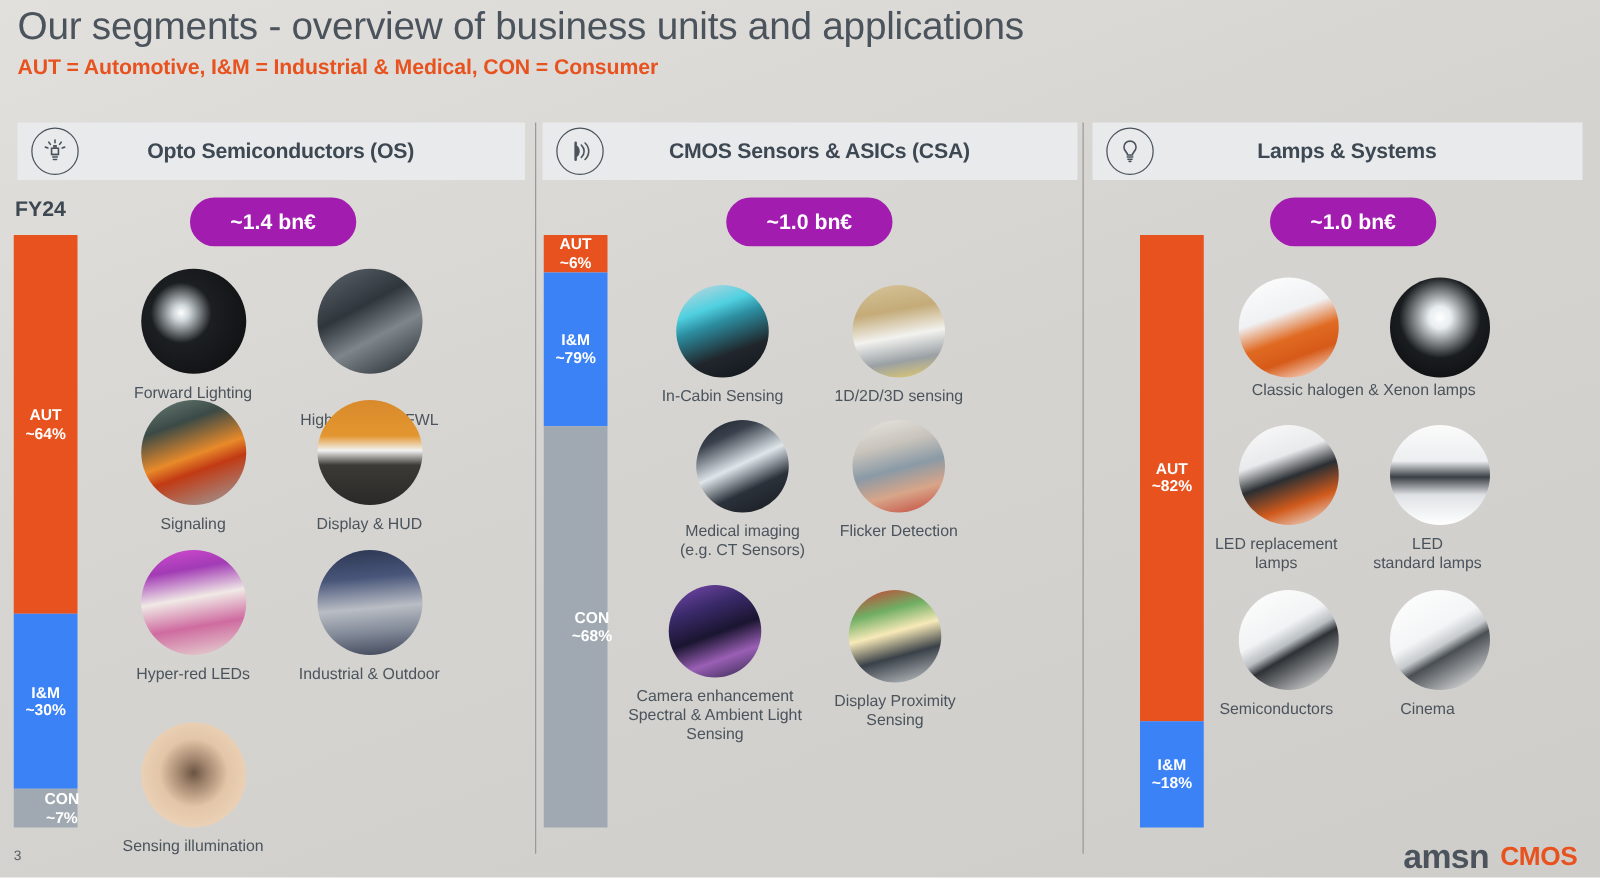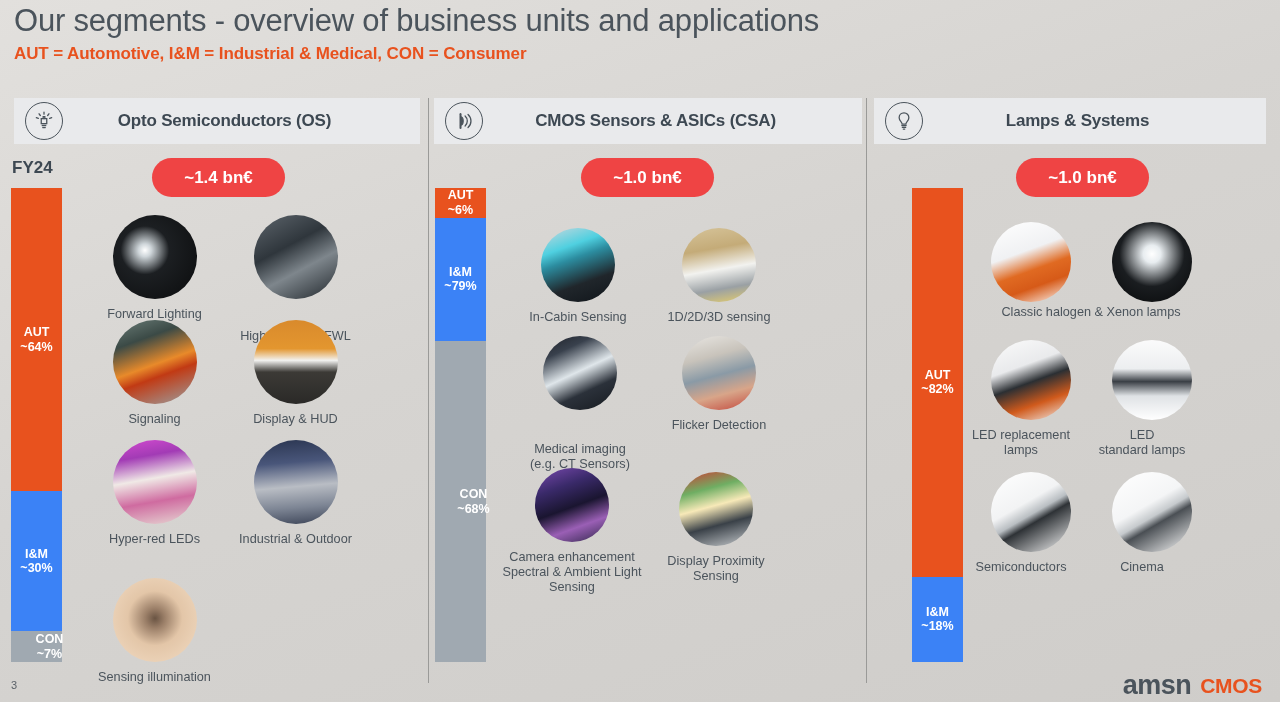--- a/index.html
+++ b/index.html
@@ -55,21 +55,21 @@
 
   
   #fy24 {
     position: absolute; left: 12px; top: 158px;
     font-size: 17px; font-weight: bold; color: #3d4852;
   }
 
   
   .pill {
     position: absolute; height: 39px; border-radius: 20px;
-    background: #ef4444; color: #fff;
+    background: #a21caf; color: #fff;
     font-size: 17px; font-weight: bold;
     display: flex; align-items: center; justify-content: center;
   }
   .pill-os  { left: 152px;  top: 158px; width: 133px; }
   .pill-csa { left: 581px;  top: 158px; width: 133px; }
   .pill-ls  { left: 1016px; top: 158px; width: 133px; }
 
   
   .stackbar { position: absolute; display: flex; flex-direction: column; }
   .bar-os  { left: 11px;  top: 188px; width: 51px;  height: 474px; }
@@ -262,21 +262,21 @@
 
 <div class="tile" style="left:522px; top:228px; width:112px;">
   <div class="thumb im-incabin" style="width:74px;height:74px;"></div>
   <div class="tile-label">In-Cabin Sensing</div>
 </div>
 <div class="tile" style="left:663px; top:228px; width:112px;">
   <div class="thumb im-1d2d3d" style="width:74px;height:74px;"></div>
   <div class="tile-label">1D/2D/3D sensing</div>
 </div>
 
-<div class="tile" style="left:524px; top:336px; width:112px;gap:24px;">
+<div class="tile" style="left:538px; top:336px; width:112px;">
   <div class="thumb im-medical" style="width:74px;height:74px;"></div>
   <div class="tile-label">Medical imaging
 (e.g. CT Sensors)</div>
 </div>
 <div class="tile" style="left:663px; top:336px; width:112px;">
   <div class="thumb im-flicker" style="width:74px;height:74px;"></div>
   <div class="tile-label">Flicker Detection</div>
 </div>
 
 <div class="tile" style="left:496px; top:468px; width:152px;">

